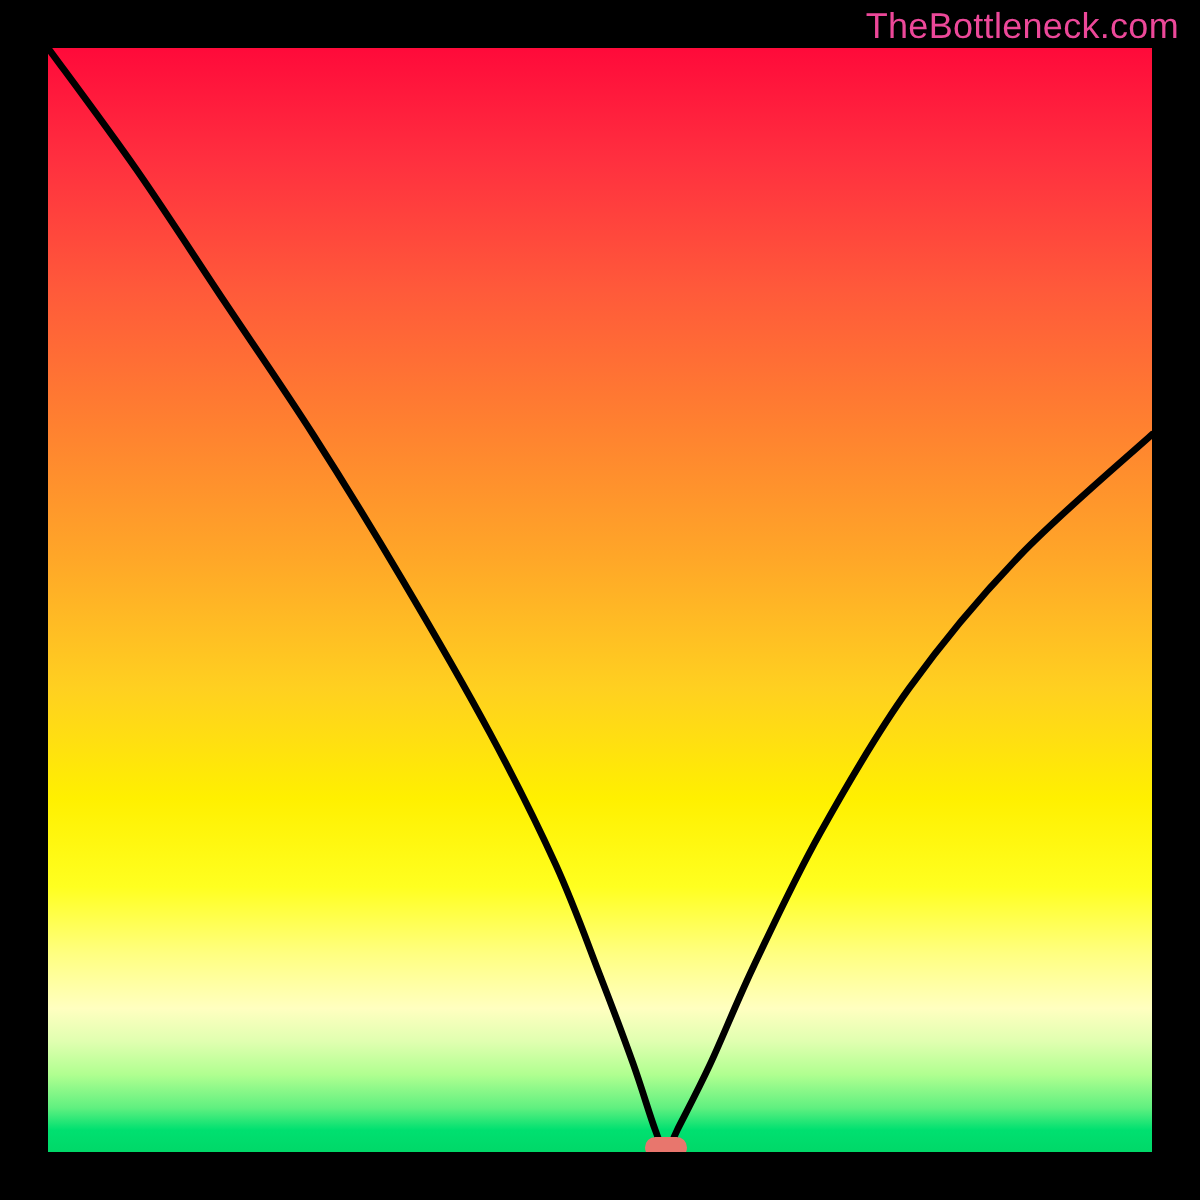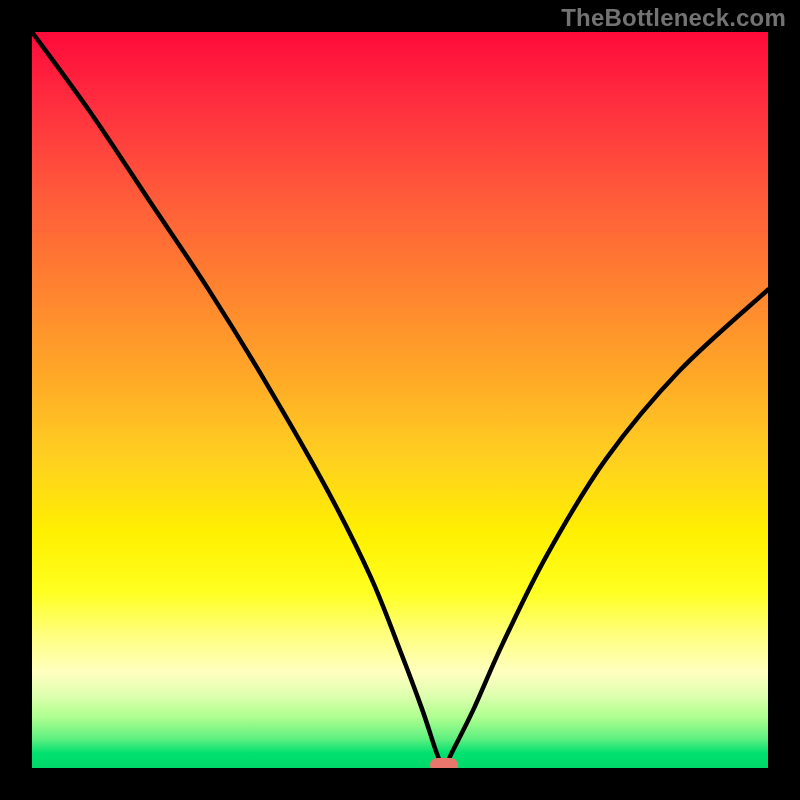--- a/index.html
+++ b/index.html
@@ -14,24 +14,24 @@
   .frame {
     position: relative;
     width: 800px;
     height: 800px;
     background: #000000;
   }
   .watermark {
     position: absolute;
     top: 4px;
     right: 14px;
-    color: #737373;
+    color: #ec4899;
     font-size: 24px;
     letter-spacing: 0.2px;
-    font-weight: 700;
+    font-weight: 400;
     z-index: 10;
   }
   .plot-area {
     position: absolute;
     left: 32px;
     top: 32px;
     width: 736px;
     height: 736px;
     overflow: hidden;
   }

